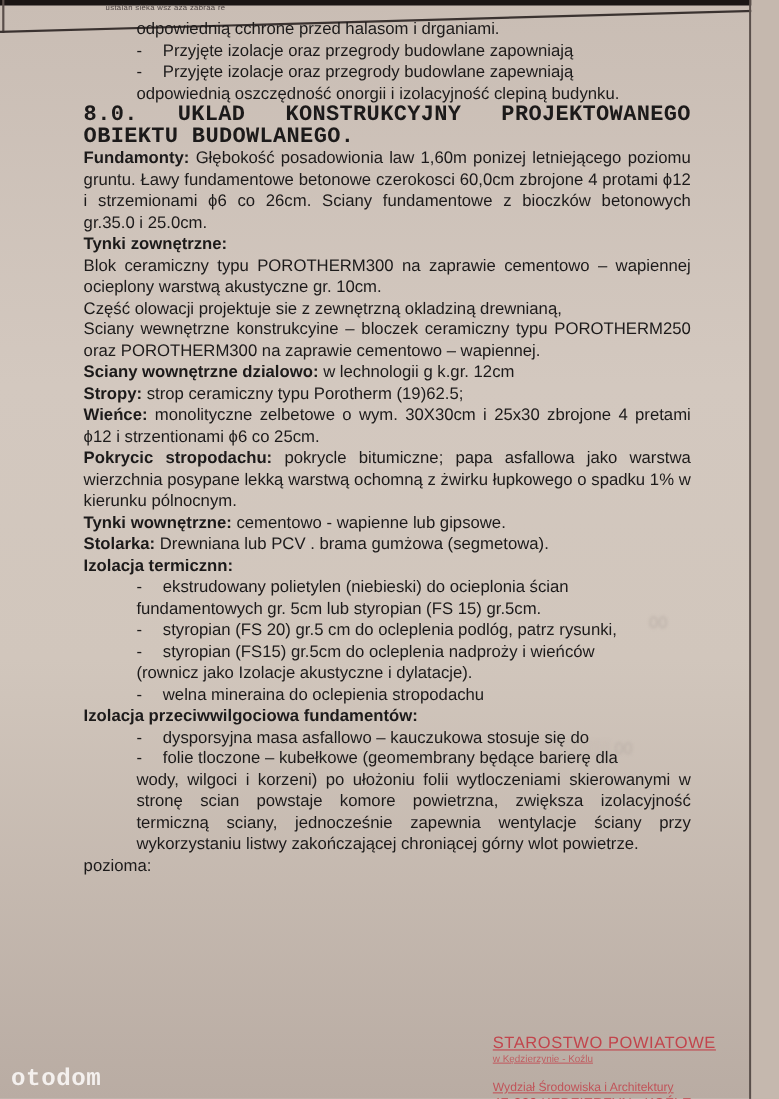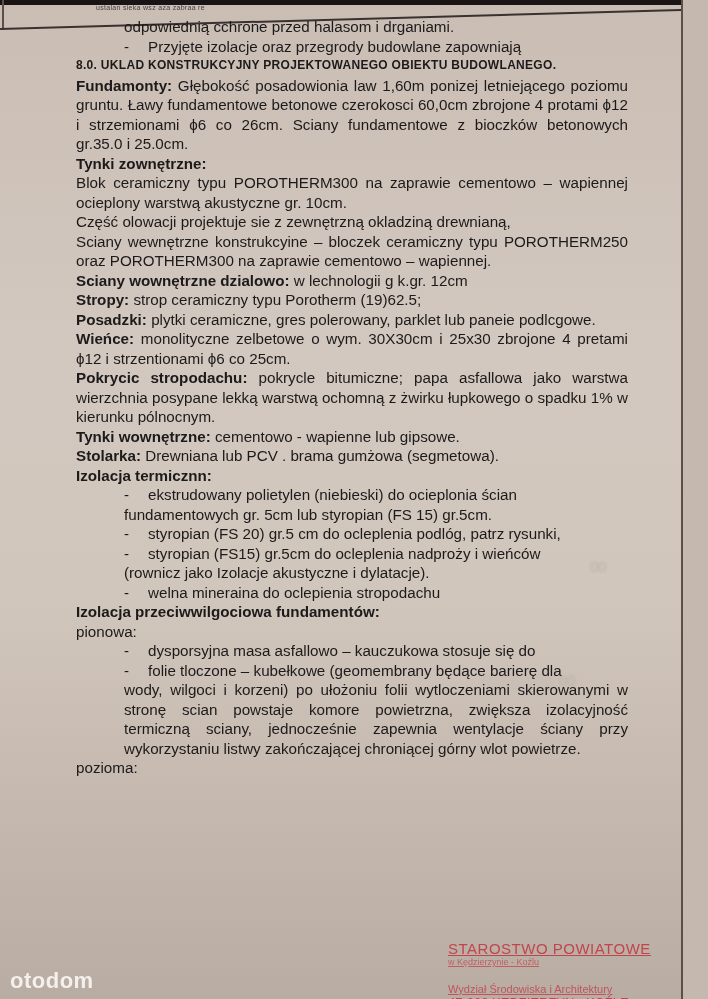--- a/index.html
+++ b/index.html
@@ -14,73 +14,73 @@
   .rule { position: absolute; left: 0; top: 28px; width: 708px; height: 2px; background: #3a3230; transform: rotate(-1.6deg); transform-origin: left top; }
   .right-edge { position: absolute; left: 681px; top: 0; width: 2px; height: 999px; background: #5a4f4b; }
   .right-strip { position: absolute; left: 683px; top: 0; width: 25px; height: 999px; background: #c5b8ae; }
   .left-edge { position: absolute; left: 2px; top: 0; width: 2px; height: 30px; background: #5a4f4b; }
   .page { position: absolute; left: 76px; top: 17px; width: 552px; font-size: 15.2px; line-height: 19.5px; }
   .p { margin: 0; text-align: justify; }
   .bullet { padding-left: 48px; text-indent: 0; }
   .bullet .dash { display: inline-block; width: 24px; }
   .cont { padding-left: 48px; }
   .b { font-weight: bold; }
-  .heading { font-weight: bold; font-size: 12px; letter-spacing: 0.3px; }
+  .heading { font-weight: bold; font-size: 20px; letter-spacing: 0.3px; font-family: Liberation Mono, monospace; }
   .stamp { position: absolute; left: 448px; top: 940px; width: 210px; color: #c2454d; text-align: left; text-decoration: underline; }
   .stamp .s1 { font-size: 15px; letter-spacing: 0.5px; }
   .stamp .s2 { font-size: 9px; opacity: 0.75; }
   .stamp .s3 { font-size: 11px; opacity: 0.85; margin-top: 16px; }
   .stamp .s4 { font-size: 13px; }
-  .logo { position: absolute; left: 10px; top: 968px; font-size: 22px; color: #f4f0ee; font-weight: bold; letter-spacing: 0.5px; }
+  .logo { position: absolute; left: 10px; top: 968px; font-size: 22px; color: #f4f0ee; font-weight: bold; letter-spacing: 0.5px; font-family: Liberation Mono, monospace; }
   .ghost { position: absolute; color: #bbb0a8; font-size: 15px; filter: blur(1.5px); }
 </style>
 </head>
 <body>
 
 <div class="topbar"></div>
 <div class="left-edge"></div>
 <div class="tiny-header">ustalan sieka wsz aza zabraa re</div>
 <div class="rule"></div>
 <div class="right-edge"></div>
 <div class="right-strip"></div>
 
 <div class="ghost" style="left:590px;top:558px;">00</div>
 <div class="ghost" style="left:480px;top:672px;">░░░░░░░ 00</div>
 
 <div class="page">
   <p class="p cont" style="padding-left:48px;">odpowiednią cchrone przed halasom i drganiami.</p>
   <p class="p bullet"><span class="dash">-</span><span>Przyjęte izolacje oraz przegrody budowlane zapowniają</span></p>
+  <p class="p bullet"><span class="dash">-</span><span>Przyjęte izolacje oraz przegrody budowlane zapewniają</span></p>
+  <p class="p cont">odpowiednią oszczędność onorgii i izolacyjność clepiną budynku.</p>
 
   <p class="p heading">8.0. UKLAD KONSTRUKCYJNY PROJEKTOWANEGO OBIEKTU BUDOWLANEGO.</p>
 
   <p class="p"><span class="b">Fundamonty:</span> <span>Głębokość posadowionia law 1,60m ponizej letniejącego poziomu gruntu. Ławy fundamentowe betonowe czerokosci 60,0cm zbrojone 4 protami ϕ12 i strzemionami ϕ6 co 26cm. Sciany fundamentowe z bioczków betonowych gr.35.0 i 25.0cm.</span></p>
 
   <p class="p b">Tynki zownętrzne:</p>
   <p class="p">Blok ceramiczny typu POROTHERM300 na zaprawie cementowo – wapiennej ocieplony warstwą akustyczne gr. 10cm.</p>
   <p class="p">Część olowacji projektuje sie z zewnętrzną okladziną drewnianą,</p>
   <p class="p">Sciany wewnętrzne konstrukcyine – bloczek ceramiczny typu POROTHERM250 oraz POROTHERM300 na zaprawie cementowo – wapiennej.</p>
 
   <p class="p"><span class="b">Sciany wownętrzne dzialowo:</span> <span>w lechnologii g k.gr. 12cm</span></p>
   <p class="p"><span class="b">Stropy:</span> <span>strop ceramiczny typu Porotherm (19)62.5;</span></p>
-  <p class="p"><span class="b">Posadzki:</span> <span>plytki ceramiczne, gres polerowany, parklet lub paneie podlcgowe.</span></p>
   <p class="p"><span class="b">Wieńce:</span> <span>monolityczne zelbetowe o wym. 30X30cm i 25x30 zbrojone 4 pretami ϕ12 i strzentionami ϕ6 co 25cm.</span></p>
   <p class="p"><span class="b">Pokrycic stropodachu:</span> <span>pokrycle bitumiczne; papa asfallowa jako warstwa wierzchnia posypane lekką warstwą ochomną z żwirku łupkowego o spadku 1% w kierunku pólnocnym.</span></p>
   <p class="p"><span class="b">Tynki wownętrzne:</span> <span>cementowo - wapienne lub gipsowe.</span></p>
   <p class="p"><span class="b">Stolarka:</span> <span>Drewniana lub PCV . brama gumżowa  (segmetowa).</span></p>
 
   <p class="p b">Izolacja termicznn:</p>
   <p class="p bullet"><span class="dash">-</span><span>ekstrudowany polietylen (niebieski) do ocieplonia ścian</span></p>
   <p class="p cont">fundamentowych gr. 5cm lub styropian (FS 15) gr.5cm.</p>
   <p class="p bullet"><span class="dash">-</span><span>styropian (FS 20) gr.5 cm do ocleplenia podlóg, patrz rysunki,</span></p>
   <p class="p bullet"><span class="dash">-</span><span>styropian (FS15) gr.5cm do ocleplenia nadproży i wieńców</span></p>
   <p class="p cont">(rownicz jako Izolacje akustyczne i dylatacje).</p>
   <p class="p bullet"><span class="dash">-</span><span>welna mineraina do oclepienia stropodachu</span></p>
 
   <p class="p b">Izolacja przeciwwilgociowa fundamentów:</p>
-  <p class="p">pionowa:</p>
   <p class="p bullet"><span class="dash">-</span><span>dysporsyjna masa asfallowo – kauczukowa stosuje się do</span></p>
   <p class="p bullet"><span class="dash">-</span><span>folie tloczone – kubełkowe (geomembrany będące barierę dla</span></p>
   <p class="p cont">wody, wilgoci i korzeni) po ułożoniu folii wytloczeniami skierowanymi w stronę scian powstaje komore powietrzna, zwiększa izolacyjność termiczną sciany, jednocześnie zapewnia wentylacje ściany przy wykorzystaniu listwy zakończającej chroniącej górny wlot powietrze.</p>
   <p class="p">pozioma:</p>
 </div>
 
 <div class="stamp">
   <div class="s1">STAROSTWO POWIATOWE</div>
   <div class="s2">w Kędzierzynie - Koźlu</div>
   <div class="s3">Wydział Środowiska i Architektury</div>

